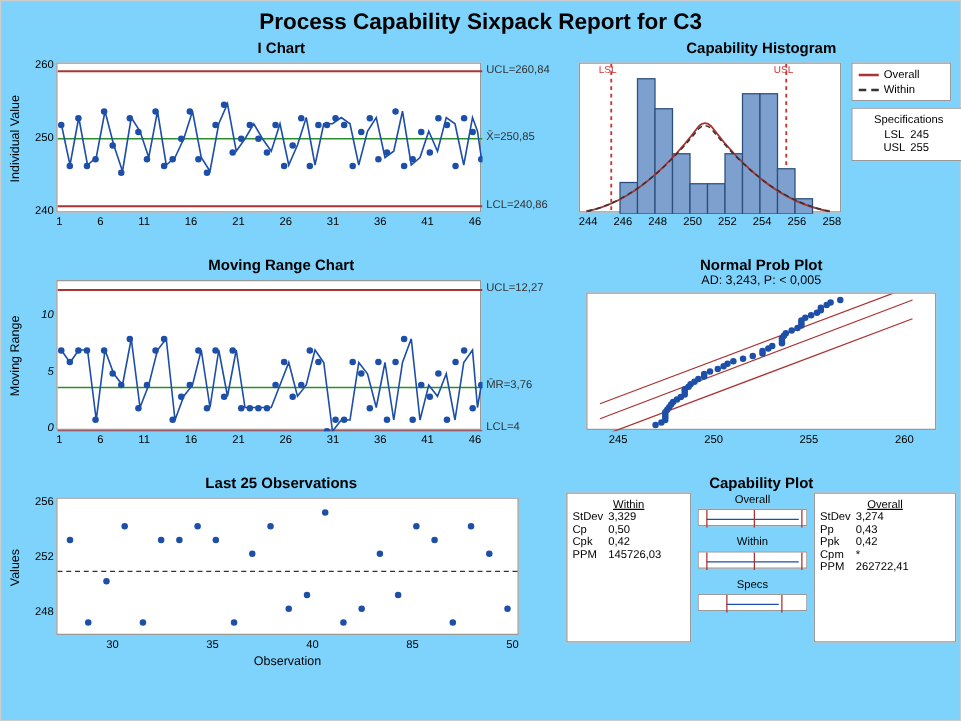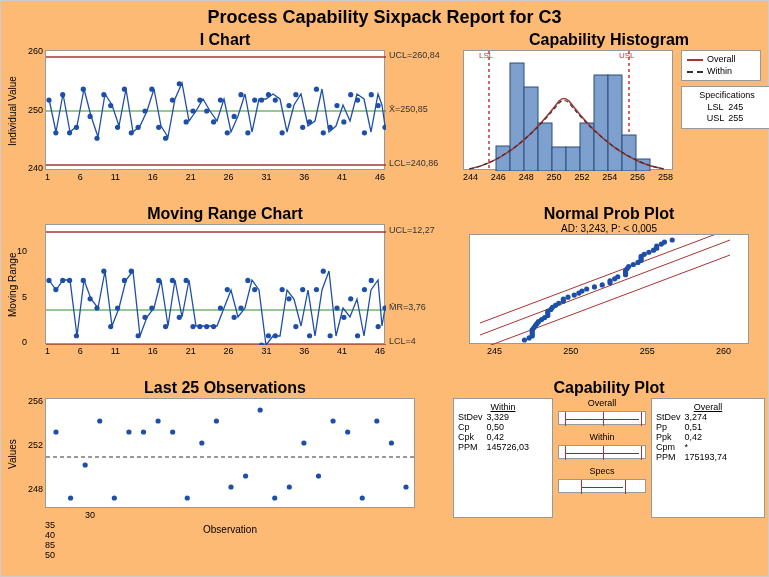--- a/index.html
+++ b/index.html
@@ -6,21 +6,21 @@
   body {
     margin: 0;
     padding: 0;
     font-family: "Segoe UI", Tahoma, sans-serif;
     background: #fff;
     width: 769px;
   }
   .page {
     width: 769px;
     height: 577px;
-    background: #fdba74;
+    background: #7dd3fc;
     position: relative;
     border: 1px solid #ccc;
   }
   .title {
     text-align: center;
     font-size: 18px;
     font-weight: bold;
     padding: 6px 0 2px 0;
   }
   .grid {
@@ -29,21 +29,21 @@
     grid-template-rows: 172px 172px 172px;
     gap: 2px 4px;
     padding: 0 4px;
     height: 534px;
   }
   .panel {
     position: relative;
   }
   .subtitle {
     text-align: center;
-    font-size: 16px;
+    font-size: 12px;
     font-weight: bold;
     padding: 1px 0;
   }
   .subtitle2 {
     text-align: center;
     font-size: 10px;
   }
   .chart-box {
     position: absolute;
     background: #fff;
@@ -275,21 +275,21 @@
                 <td>255</td>
               </tr>
         </tbody>
           </table>
       </div>
     </div>
 
     <div class="panel">
       <div class="subtitle">Moving Range Chart</div>
       <div class="ylabel" style="left:2px; top:36px; height:90px;">Moving Range</div>
-      <div class="ticks-y" style="left:4px; top:20px; width:18px; height:120px;">
+      <div class="ticks-y" style="left:20px; top:20px; width:18px; height:120px;font-style:italic;">
         <div style="position:absolute;top:22px;right:0">10</div>
         <div style="position:absolute;top:68px;right:0">5</div>
         <div style="position:absolute;top:113px;right:0">0</div>
       </div>
       <div class="chart-box" style="left:40px; top:20px; width:340px; height:120px;">
         <svg width="340" height="120">
           <line class="ucl" x1="0" y1="7" x2="340" y2="7"></line>
           <line class="mean" x1="0" y1="85" x2="340" y2="85"></line>
           <line class="lcl" x1="0" y1="120" x2="340" y2="120"></line>
           <g>
@@ -469,21 +469,21 @@
               <circle cx="272.5" cy="77" r="2.6" class="dot"></circle>
               <circle cx="287.08333333333337" cy="22" r="2.6" class="dot"></circle>
               <circle cx="301.6666666666667" cy="33" r="2.6" class="dot"></circle>
               <circle cx="316.25" cy="99" r="2.6" class="dot"></circle>
               <circle cx="330.83333333333337" cy="22" r="2.6" class="dot"></circle>
               <circle cx="345.4166666666667" cy="44" r="2.6" class="dot"></circle>
               <circle cx="360" cy="88" r="2.6" class="dot"></circle>
             </g>
         </svg>
       </div>
-      <div class="ticks-x" style="left:40px; top:132px; width:370px;flex-direction:column;">
+      <div class="ticks-x" style="left:40px; top:132px; width:370px;">
         <span style="margin-left:40px">30</span>
           <span>35</span>
           <span>40</span>
           <span>85</span>
           <span style="">50</span>
       </div>
       <div class="xlabel" style="left:40px; top:146px; width:370px;">Observation</div>
     </div>
 
     <div class="panel">
@@ -540,33 +540,33 @@
         <div class="cap-box overall">
           <div class="cap-hdr">Overall</div>
           <table class="kv-table">
             <tbody>
                 <tr>
                   <td>StDev</td>
                   <td>3,274</td>
                 </tr>
             <tr>
                   <td>Pp</td>
-                  <td>0,51</td>
+                  <td>0,43</td>
                 </tr>
             <tr>
                   <td>Ppk</td>
                   <td>0,42</td>
                 </tr>
             <tr>
                   <td>Cpm</td>
                   <td>*</td>
                 </tr>
             <tr>
                   <td>PPM</td>
-                  <td>175193,74</td>
+                  <td>262722,41</td>
                 </tr>
           </tbody>
             </table>
         </div>
 
       </div>
     </div>
 
   </div>
 </div>

